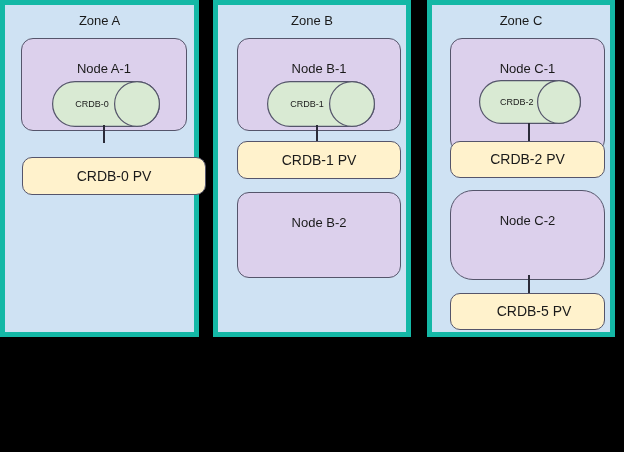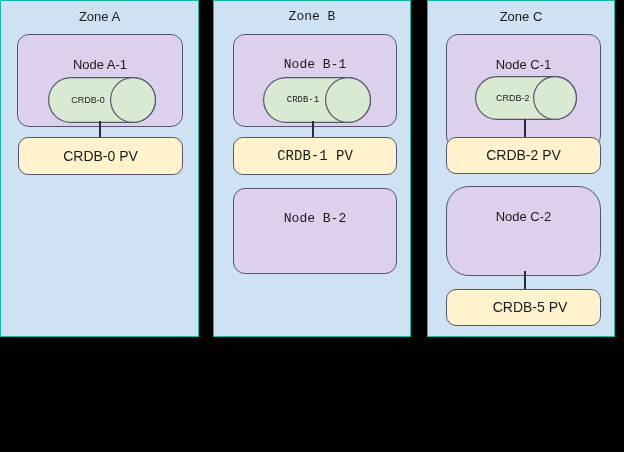--- a/index.html
+++ b/index.html
@@ -22,21 +22,21 @@
     top: 0;
     width: 624px;
     height: 452px;
     background: #000000;
   }
 
   
   .zone {
     position: absolute;
     background: #cfe2f3;
-    border: 1px solid #14b8a6;
+    border: 5px solid #14b8a6;
     box-sizing: border-box;
   }
   .zone-title {
     position: absolute;
     left: 0;
     right: 0;
     top: 8px;
     text-align: center;
     font-size: 13px;
     line-height: 16px;
@@ -128,26 +128,26 @@
         <svg width="108" height="46" viewBox="0 0 108 46" xmlns="http://www.w3.org/2000/svg">
           <path d="M 23,0.6 L 85,0.6 A 22.4,22.4 0 0 1 85,45.4 L 23,45.4 A 22.4,22.4 0 0 1 23,0.6 Z" fill="#d9ead3" stroke="#55556b" stroke-width="1.2"></path>
           <ellipse cx="85" cy="23" rx="22.4" ry="22.4" fill="#d9ead3" stroke="#55556b" stroke-width="1.2"></ellipse>
         </svg>
         <div class="cyl-label">CRDB-0</div>
       </div>
     </div>
 
     <div class="connector" style="left:98px; top:120px; height:18px;"></div>
 
-    <div class="pv" style="left:17px; top:136px; width:165px; height:38px;">
+    <div class="pv" style="left:17px; top:152px; width:184px; height:38px;">
       <span class="pv-label">CRDB-0 PV</span>
     </div>
   </div>
 
-  <div class="zone" style="left:213px; top:0px; width:198px; height:337px;font-family:Liberation Mono, monospace;">
+  <div class="zone" style="left:213px; top:0px; width:198px; height:337px;">
     <div class="zone-title">Zone B</div>
 
     <div class="node" style="left:19px; top:33px; width:164px; height:93px;">
       <div class="node-title">Node B-1</div>
 
       <div class="cyl" style="left:29px; top:42px; width:108px; height:46px;">
         <svg width="108" height="46" viewBox="0 0 108 46" xmlns="http://www.w3.org/2000/svg">
           <path d="M 23,0.6 L 85,0.6 A 22.4,22.4 0 0 1 85,45.4 L 23,45.4 A 22.4,22.4 0 0 1 23,0.6 Z" fill="#d9ead3" stroke="#55556b" stroke-width="1.2"></path>
           <ellipse cx="85" cy="23" rx="22.4" ry="22.4" fill="#d9ead3" stroke="#55556b" stroke-width="1.2"></ellipse>
         </svg>

